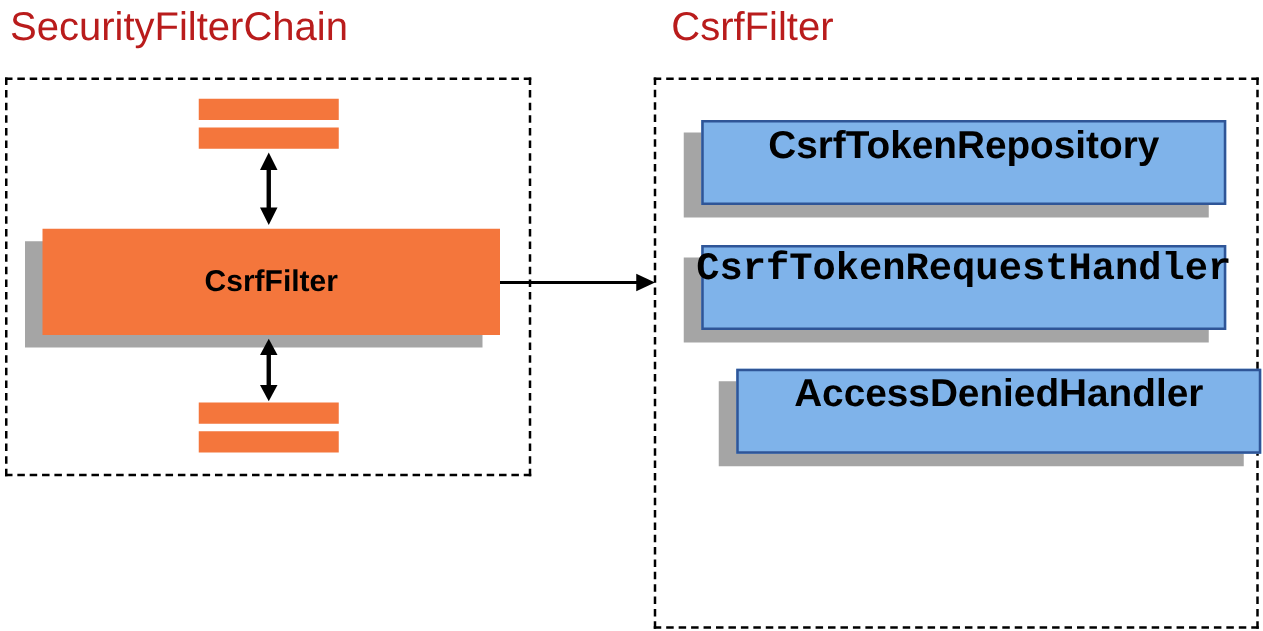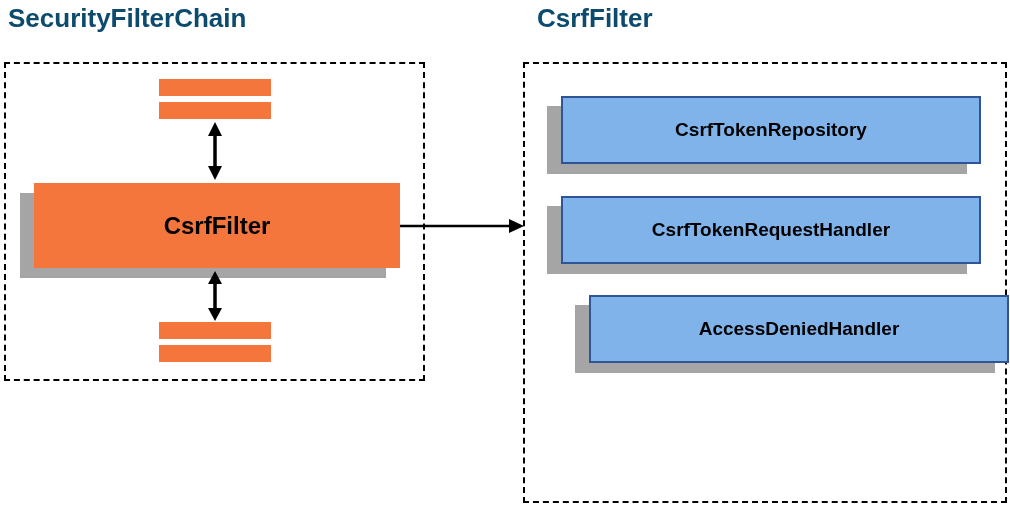--- a/index.html
+++ b/index.html
@@ -16,24 +16,24 @@
   }
   .canvas {
     position: relative;
     width: 1010px;
     height: 505px;
     background: #ffffff;
     overflow: hidden;
   }
   .title {
     position: absolute;
-    font-weight: bold;
-    font-size: 26px;
+    font-weight: normal;
+    font-size: 32px;
     line-height: 1.1;
-    color: #0c4a6e;
+    color: #b91c1c;
     white-space: nowrap;
   }
   .title-left  { left: 8px;   top: 4px; }
   .title-right { left: 537px; top: 4px; }
 
   .dashed-box {
     position: absolute;
     border: 2px dashed #000;
     background: transparent;
   }
@@ -68,28 +68,27 @@
   }
 
   .component-box {
     position: absolute;
     left: 561px;
     width: 420px;
     height: 68px;
     background: var(--blue-fill);
     border: 2px solid var(--blue-border);
     display: flex;
-    align-items: center;
     justify-content: center;
     font-weight: bold;
-    font-size: 19px;
+    font-size: 31px;
     box-shadow: -14px 10px 0 var(--shadow);
   }
   .comp-0 { top: 96px; }
-  .comp-1 { top: 196px; }
+  .comp-1 { top: 196px; font-family: Liberation Mono, monospace; }
   .comp-2 { top: 295px; margin-left: 28px; }
   .comp-3 { top: 396px; }
 
   .arrow {
     position: absolute;
     display: block;
   }
   .arrow-top    { left: 200px; top: 121px; }
   .arrow-bottom { left: 200px; top: 270px; }
   .arrow-right  { left: 400px; top: 214px; }

